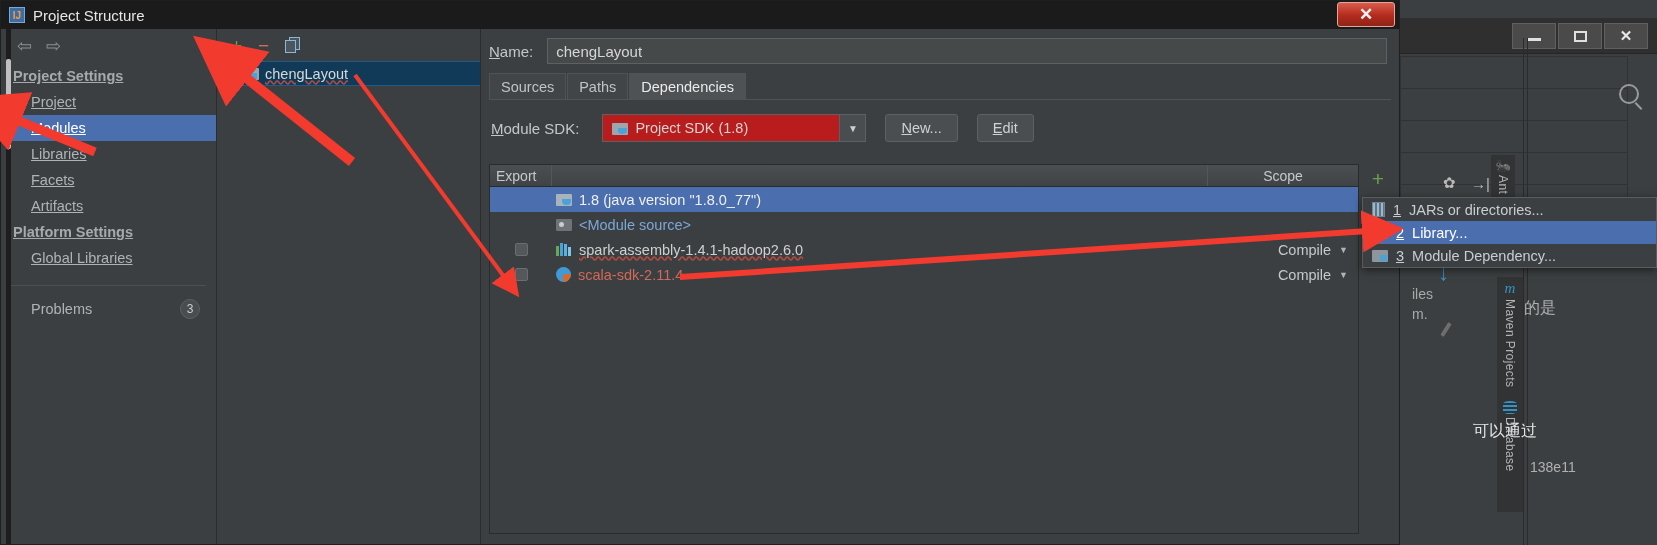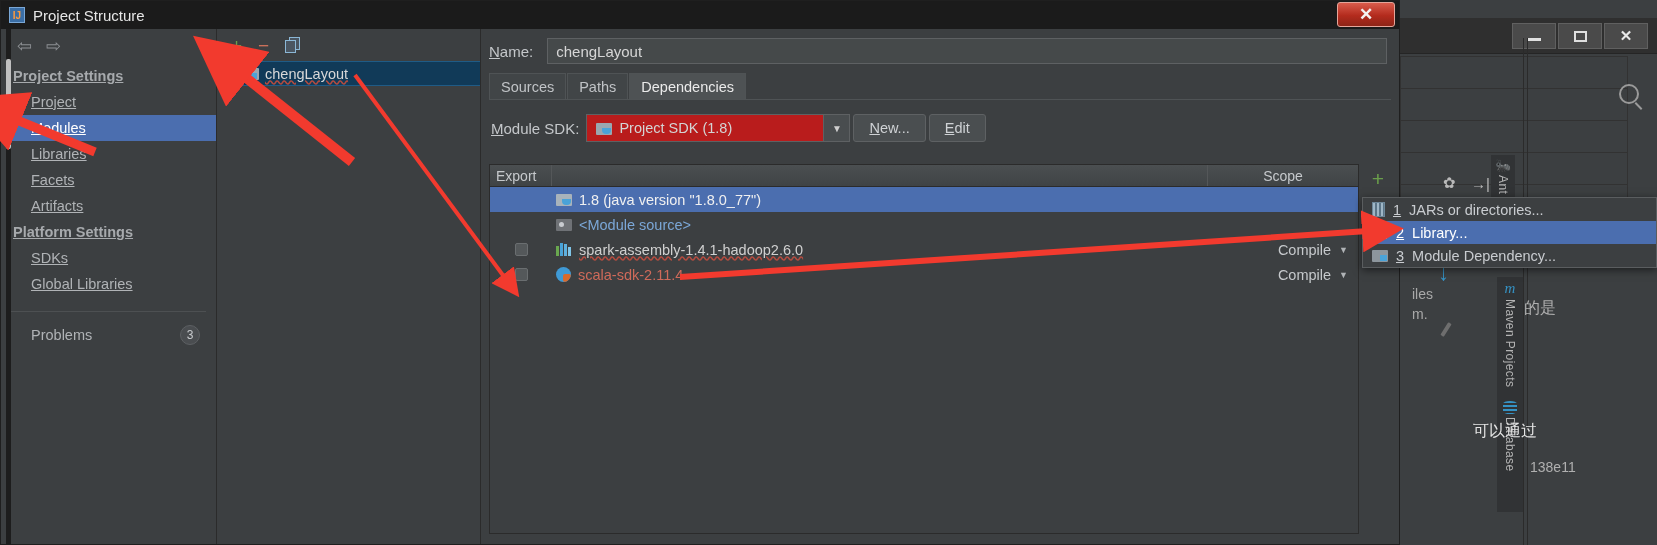--- a/index.html
+++ b/index.html
@@ -198,21 +198,21 @@
   .tabs { display: flex; align-items: flex-end; height: 26px; padding-left: 8px; }
   .tab {
     height: 26px; padding: 0 11px; display: flex; align-items: center;
     color: #c0c3c6; font-size: 14.5px;
     background: #414547; border: 1px solid #4f5355; border-bottom: none;
     margin-right: 1px;
   }
   .tab.active { background: #4e5254; color: #eaeaea; }
   .tab-underline { height: 1px; background: #4f5355; margin: 0 8px; }
 
-  .sdk-row { display: flex; align-items: center; gap: 3px; padding: 14px 0 10px 10px; }
+  .sdk-row { display: flex; align-items: center; gap: 19px; padding: 14px 0 10px 10px; }
   .sdk-label { color: #c4c7ca; font-size: 15px; margin-right: 4px; }
   .combo {
     width: 264px; height: 28px; background: #b91c1c; border: 1px solid #5e6163;
     display: flex; align-items: center; position: relative;
   }
   .combo .sdkfolder {
     width: 16px; height: 13px; position: relative; margin: 0 7px 0 9px;
   }
   .combo .sdkfolder::before {
     content: ""; position: absolute; left: 0; top: 1px; width: 16px; height: 12px;
@@ -378,21 +378,20 @@
           <div class="nav-arrow">⇦</div>
           <div class="nav-arrow">⇨</div>
         </div>
         <div class="side-item head">Project Settings</div>
         <div class="side-item sub">Project</div>
         <div class="side-item sub selected">Modules</div>
         <div class="side-item sub">Libraries</div>
         <div class="side-item sub">Facets</div>
         <div class="side-item sub">Artifacts</div>
         <div class="side-item head">Platform Settings</div>
-        <div class="side-item sub">SDKs</div>
         <div class="side-item sub">Global Libraries</div>
         <div class="side-sep"></div>
         <div class="problems-row">
           <span>Problems</span>
           <span class="badge">3</span>
         </div>
       </div>
 
       <div class="modlist">
         <div class="modlist-toolbar">

